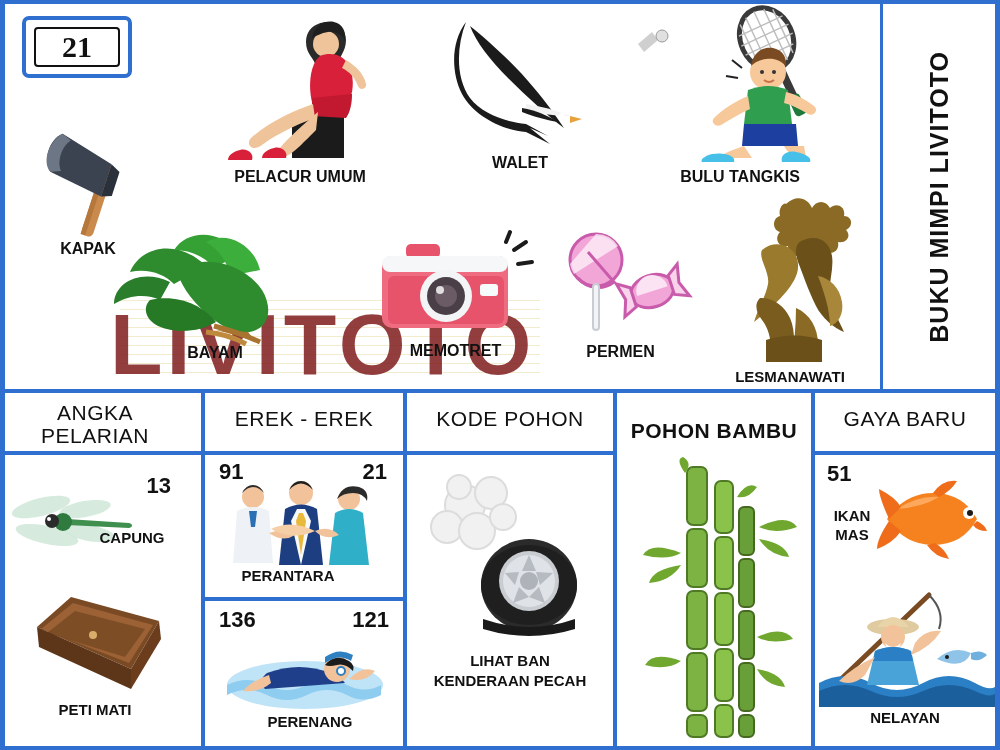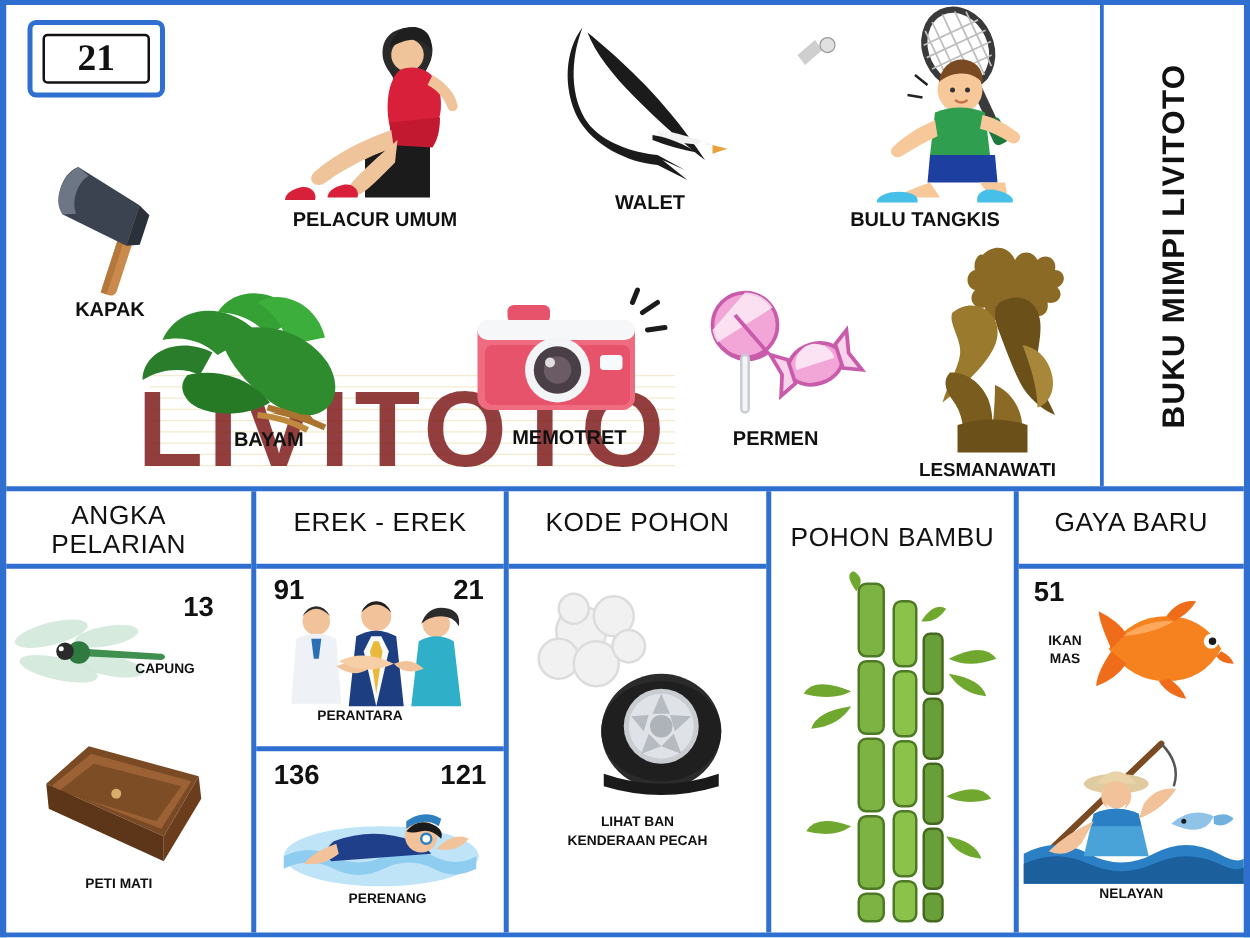--- a/index.html
+++ b/index.html
@@ -75,21 +75,21 @@
   .grid { position:absolute; left:5px; top:393px; width:990px; height:353px; }
   .col { position:absolute; top:0; height:353px; }
   .vline { position:absolute; top:0; width:4px; height:353px; background:#2f6fd0; }
   .colhead {
     text-align:center; font-size:21px; color:#111; padding-top:8px; line-height:1.1;
     letter-spacing:.5px;
   }
   .sub-h { position:absolute; height:4px; background:#2f6fd0; }
 
   .num { font-weight:bold; font-size:22px; color:#111; }
-  .lbl { font-weight:bold; font-size:11px; color:#111; text-align:center; }
+  .lbl { font-weight:bold; font-size:15px; color:#111; text-align:center; }
 
   
   svg { display:block; overflow:visible; }
 </style>
 </head>
 <body>
 
 <div id="page">
 
   <div class="frame-t"></div>
@@ -425,21 +425,21 @@
             <path d="M58 150 q46 16 92 0 l0 10 q-46 14 -92 0 Z" fill="#1a1a1a"></path>
           </svg>
         </div>
         <div class="lbl" style="position:absolute; left:0; top:196px; width:206px; line-height:1.35;">
           <div>LIHAT BAN</div>
           <div>KENDERAAN PECAH</div>
         </div>
       </div>
     </div>
 
-    <div class="col" style="left:612px; width:194px;">
+    <div class="col" style="left:612px; width:194px;font-weight:bold;">
       <div class="colhead" style="padding-top:26px;">POHON BAMBU</div>
       <div style="position:absolute; left:24px; top:64px;">
         <svg width="150" height="282" viewBox="0 0 150 282">
           <g fill="#7cb342" stroke="#4f7a25" stroke-width="2">
             <rect x="46" y="10" width="20" height="58" rx="6"></rect>
             <rect x="46" y="72" width="20" height="58" rx="6"></rect>
             <rect x="46" y="134" width="20" height="58" rx="6"></rect>
             <rect x="46" y="196" width="20" height="58" rx="6"></rect>
             <rect x="46" y="258" width="20" height="22" rx="6"></rect>
           </g>

